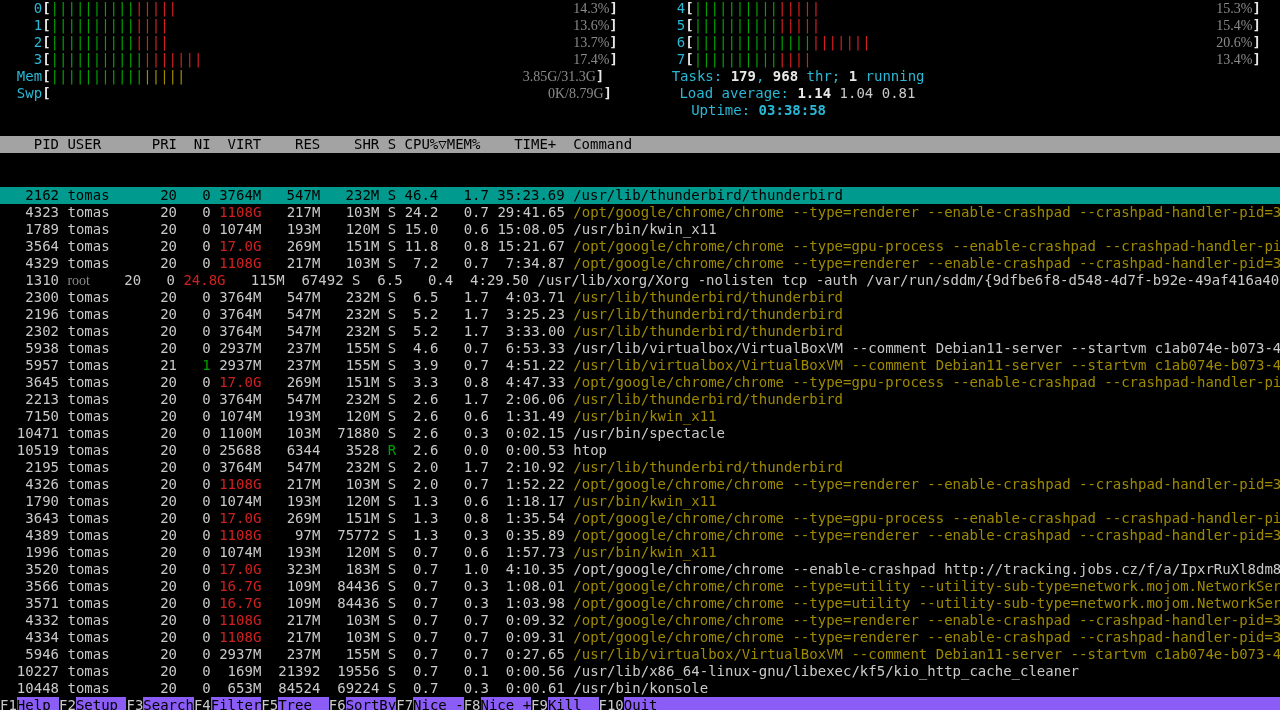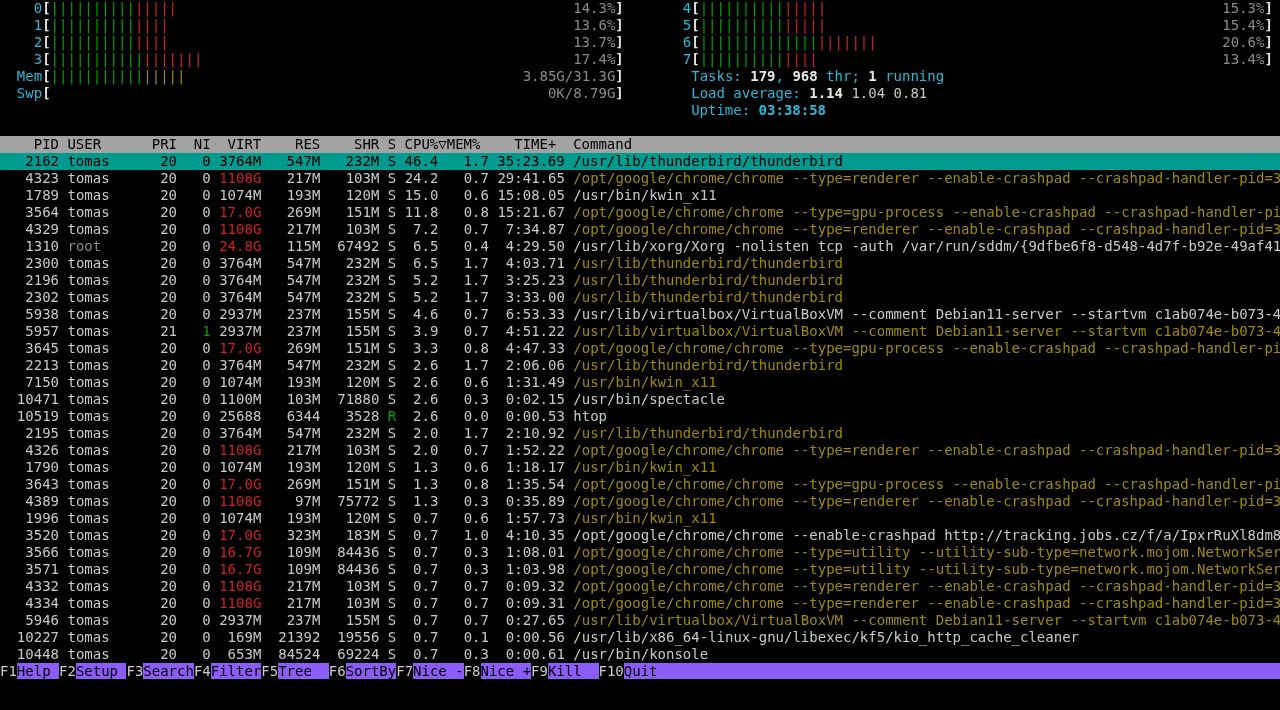--- a/index.html
+++ b/index.html
@@ -13,33 +13,34 @@
     width: 1280px;
     height: 710px;
     overflow: hidden;
   }
   .screen {
     white-space: pre;
     padding: 0;
   }
   .row { height: 17px; }
   .cyan { color: #29b8d6; }
-  .grey { color: #8a8a8a; }
+  .grey { color: #8a8a8a; font-family: Liberation Serif, serif; }
   .white { color: #c9c9c9; }
   .whiteb { color: #e8e8e8; font-weight: bold; }
   .green { color: #00a000; }
   .red   { color: #d02020; }
   .olive { color: #9e8a00; }
   .header-green {
     background: #a3a3a3;
     color: #000;
   }
   .sel {
     background: #009a8e;
     color: #000;
+    margin-top: 34px;
   }
   .fkey {
     background: #8b5cf6;
     color: #000;
   }
   .fkey-label { color: #c9c9c9; }
 </style>
 </head>
 <body>
 

